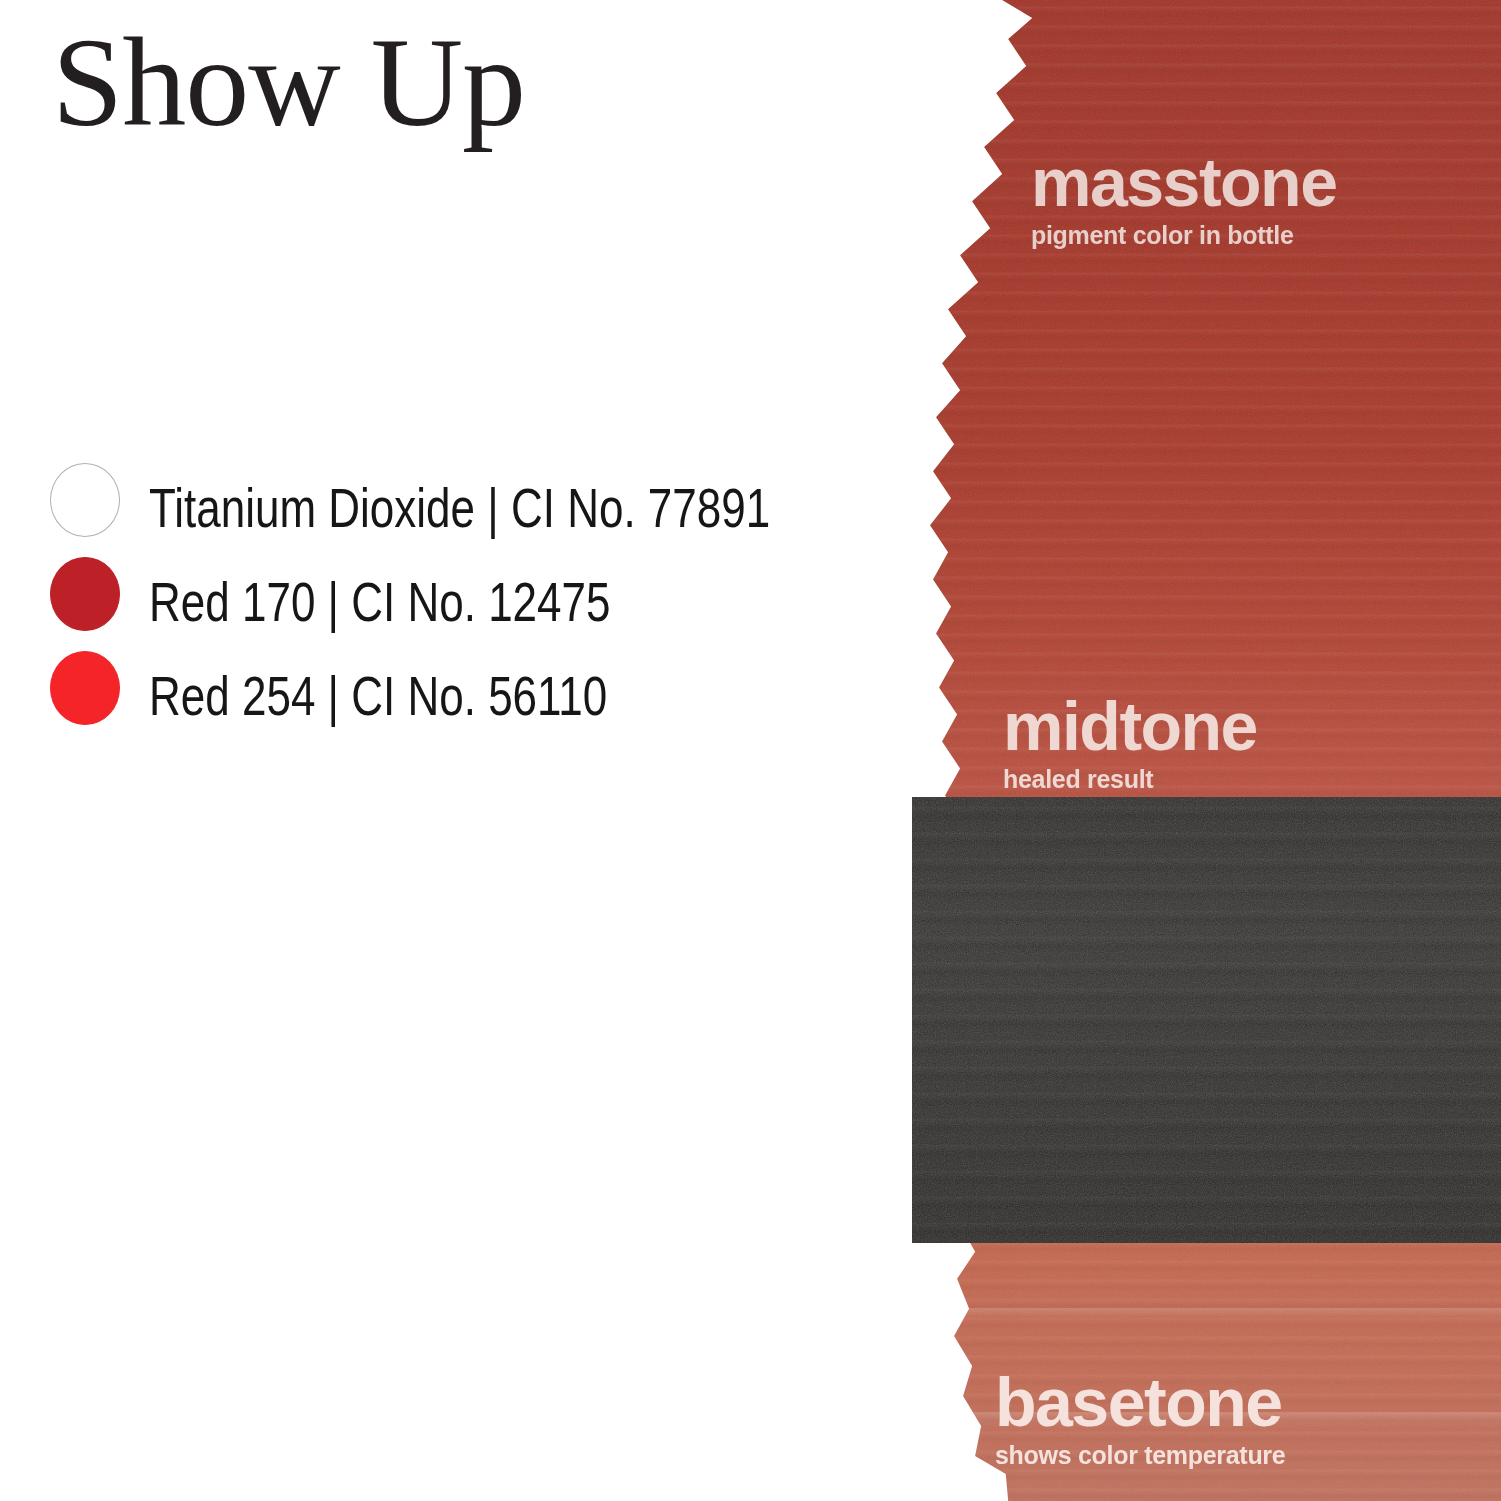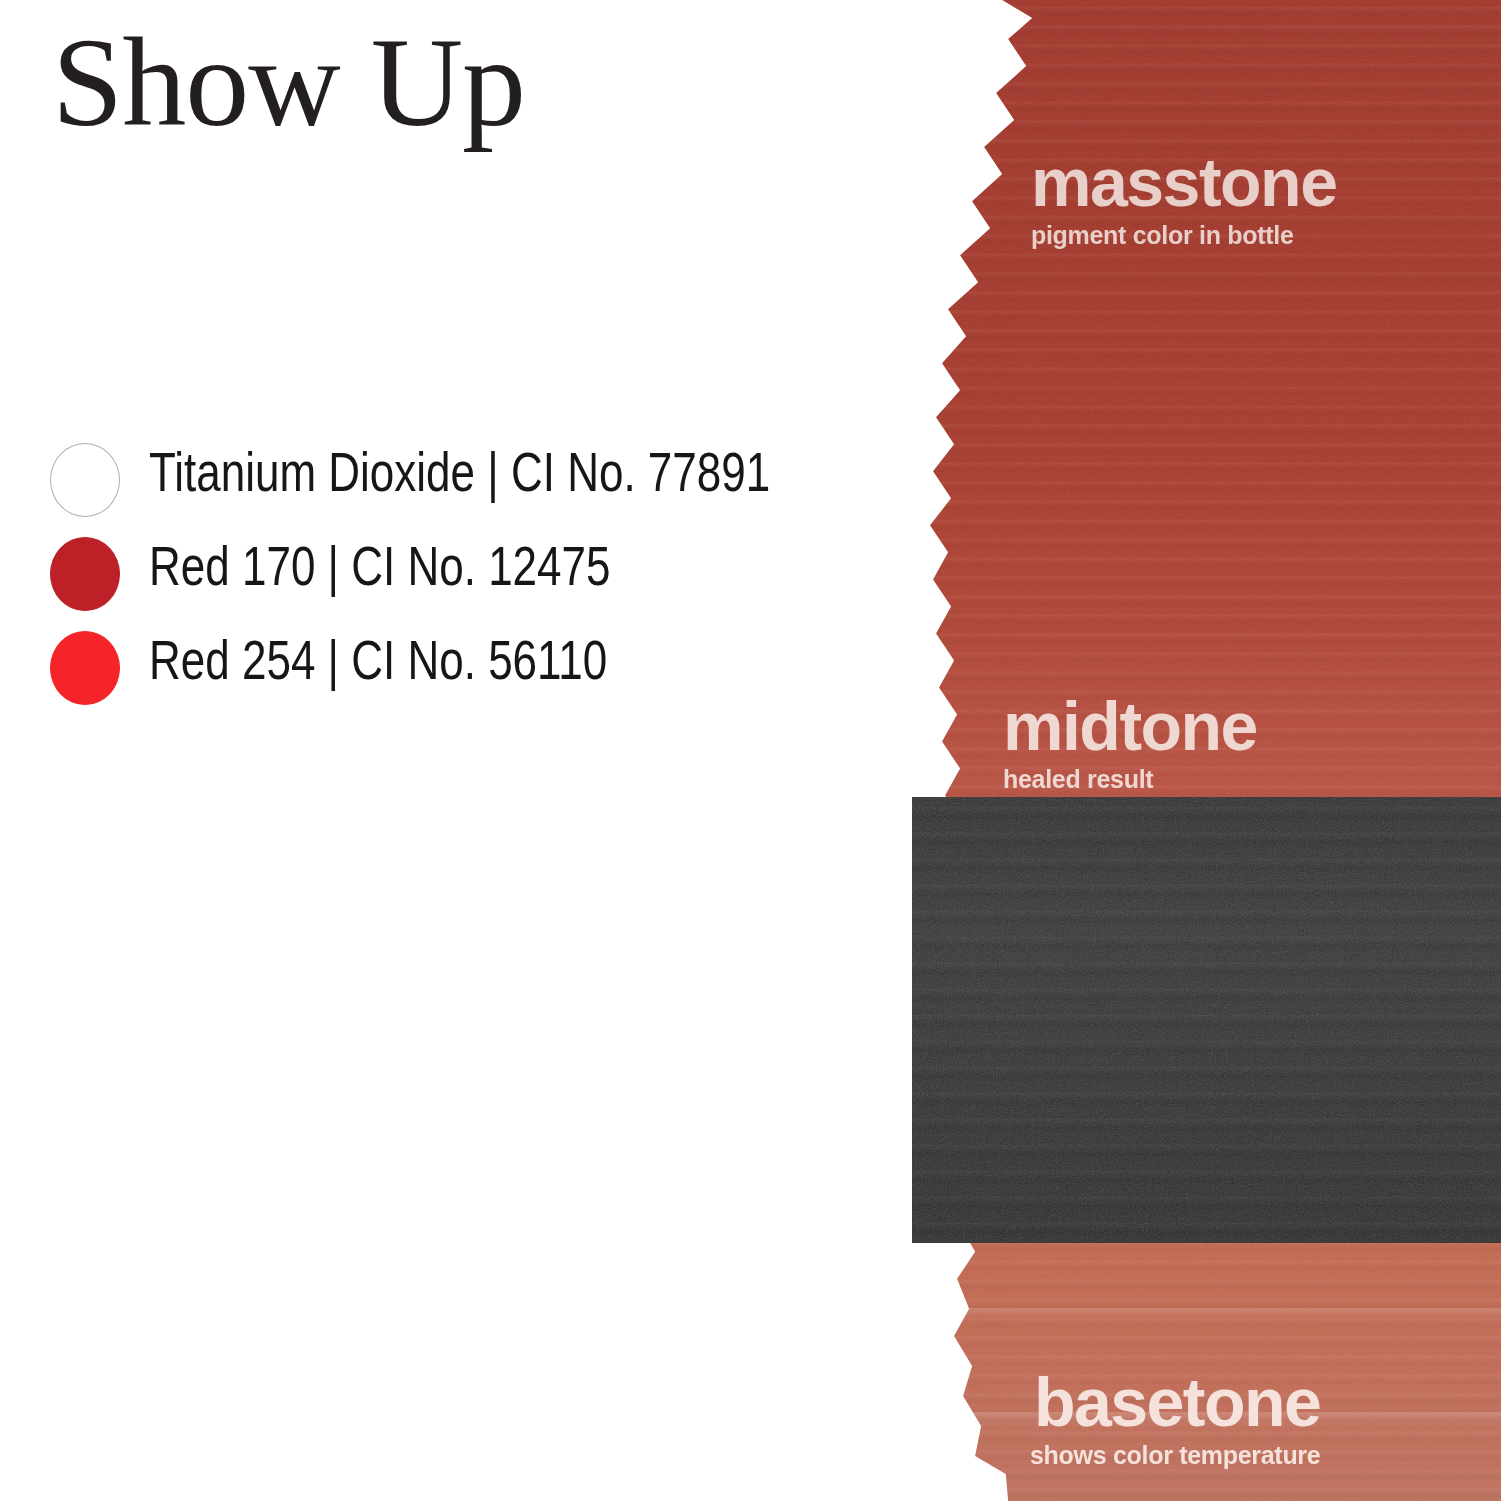--- a/index.html
+++ b/index.html
@@ -34,21 +34,21 @@
   }
 
   #pigment-list {
     position: absolute;
     left: 50px;
     top: 443px;
     width: 830px;
   }
   .pigment-row {
     display: flex;
-    align-items: flex-start;
+    align-items: flex-end;
     height: 94px;
   }
   .swatch-dot {
     width: 68px;
     height: 72px;
     border-radius: 50%;
     flex: 0 0 auto;
   }
   .pigment-label {
     margin-left: 29px;
@@ -182,33 +182,32 @@
     position: absolute;
     color: #e8cfc9;
   }
   .tone-name {
     font-family: "Liberation Sans", sans-serif;
     font-weight: 700;
     font-size: 68px;
     line-height: 68px;
     letter-spacing: -1.5px;
     white-space: nowrap;
-    text-align: right;
   }
   .tone-desc {
     font-family: "Liberation Sans", sans-serif;
     font-weight: 700;
     font-size: 25px;
     line-height: 38px;
     letter-spacing: -0.3px;
     white-space: nowrap;
   }
   #label-masstone { left: 1031px; top: 148px; text-align: left; }
   #label-midtone  { left: 995px; top: 692px; text-align: left; margin-left: 8px; }
-  #label-basetone { left: 1030px; top: 1368px; text-align: left; }
+  #label-basetone { left: 995px; top: 1368px; text-align: left; }
   #label-basetone .tone-name,
   #label-basetone .tone-desc { color: #f6e2dc; }
   #label-midtone .tone-name,
   #label-midtone .tone-desc { color: #f0d8d2; }
 </style>
 </head>
 <body>
 
 <div id="page">
 

